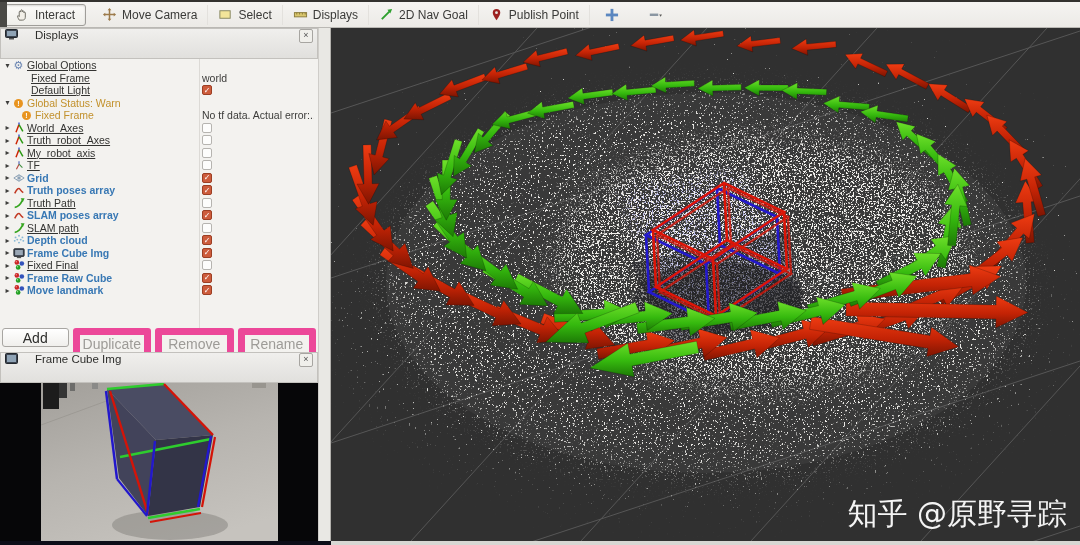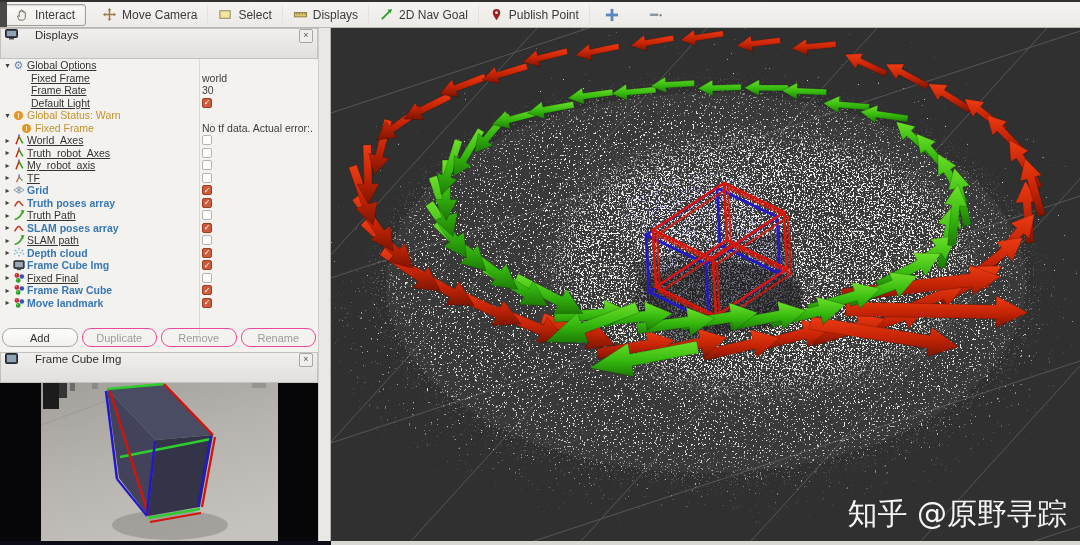--- a/index.html
+++ b/index.html
@@ -40,23 +40,23 @@
   .tval{position:absolute;left:202px;display:flex;align-items:center;gap:3px;font-size:10.5px;
         color:#3c3c3a;white-space:nowrap;max-width:112px;overflow:hidden;}
   .swatch{width:9px;height:9px;background:#1a1a1a;border:1px solid #555;flex:none;}
   .cb{width:10px;height:10px;border-radius:2px;box-sizing:border-box;flex:none;
       display:flex;align-items:center;justify-content:center;font-size:8px;}
   .cb.on{background:#cd5c3c;border:1px solid #9c3f24;color:#fff;}
   .cb.off{background:#fdfdfc;border:1px solid #b6b4b0;color:transparent;}
   .warnball{display:inline-flex;width:9px;height:9px;border-radius:50%;background:#e8941f;
       color:#fff;font-size:7px;font-weight:bold;align-items:center;justify-content:center;line-height:1;}
   .btnrow{position:absolute;left:0;right:0;top:300px;height:18px;display:flex;gap:4px;padding:0 2px;}
-  .pbtn{flex:1;height:17px;font-size:11px;border-radius:9px;display:flex;align-items:center;justify-content:center;}
+  .pbtn{flex:1;height:17px;font-size:14px;border-radius:3px;display:flex;align-items:center;justify-content:center;}
   .pbtn.en{background:linear-gradient(#ffffff,#f0efec);border:1px solid #a8a6a2;color:#2e2e2c;}
-  .pbtn.dis{background:transparent;border:1px solid #ec4899;color:#9d9b97;}
+  .pbtn.dis{background:transparent;border:7px solid #ec4899;color:#9d9b97;}
   .imgpanel{position:absolute;left:0;right:0;top:324px;bottom:0;}
   .imgpanel svg{display:block;}
   
   .splitter{position:absolute;left:318px;top:28px;width:13px;bottom:0;background:#e9e8e4;
         border-left:1px solid #cfcdc9;border-right:1px solid #b3b1ad;box-sizing:border-box;}
   .view3d{position:absolute;left:331px;top:28px;width:749px;height:459px;background:#303030;}
   .bstrip-left{position:absolute;left:0;bottom:0;width:331px;height:4px;background:#0d0d18;}
   .bstrip-right{position:absolute;left:331px;right:0;bottom:0;height:4px;background:#d8d7d3;}
 </style>
 </head>
@@ -151,25 +151,20 @@
       <div class="trow">
         <span style="width:3px;flex:none"></span>
         <span class="exp">▾</span>
         <span class="ti" style="color:#6b86b2;font-size:11px">⚙</span>
         <span class="tlabel lbl-normal">Global Options</span>
       </div>
       <div class="trow">
         <span style="width:29px;flex:none"></span>
         <span class="tlabel lbl-normal">Fixed Frame</span>
         <span class="tval">world</span>
-      </div>
-      <div class="trow">
-        <span style="width:29px;flex:none"></span>
-        <span class="tlabel lbl-normal">Frame Rate</span>
-        <span class="tval">30</span>
       </div>
       <div class="trow">
         <span style="width:29px;flex:none"></span>
         <span class="tlabel lbl-normal">Default Light</span>
         <span class="tval">
           <span class="cb on">✓</span>
         </span>
       </div>
       <div class="trow">
         <span style="width:3px;flex:none"></span>

